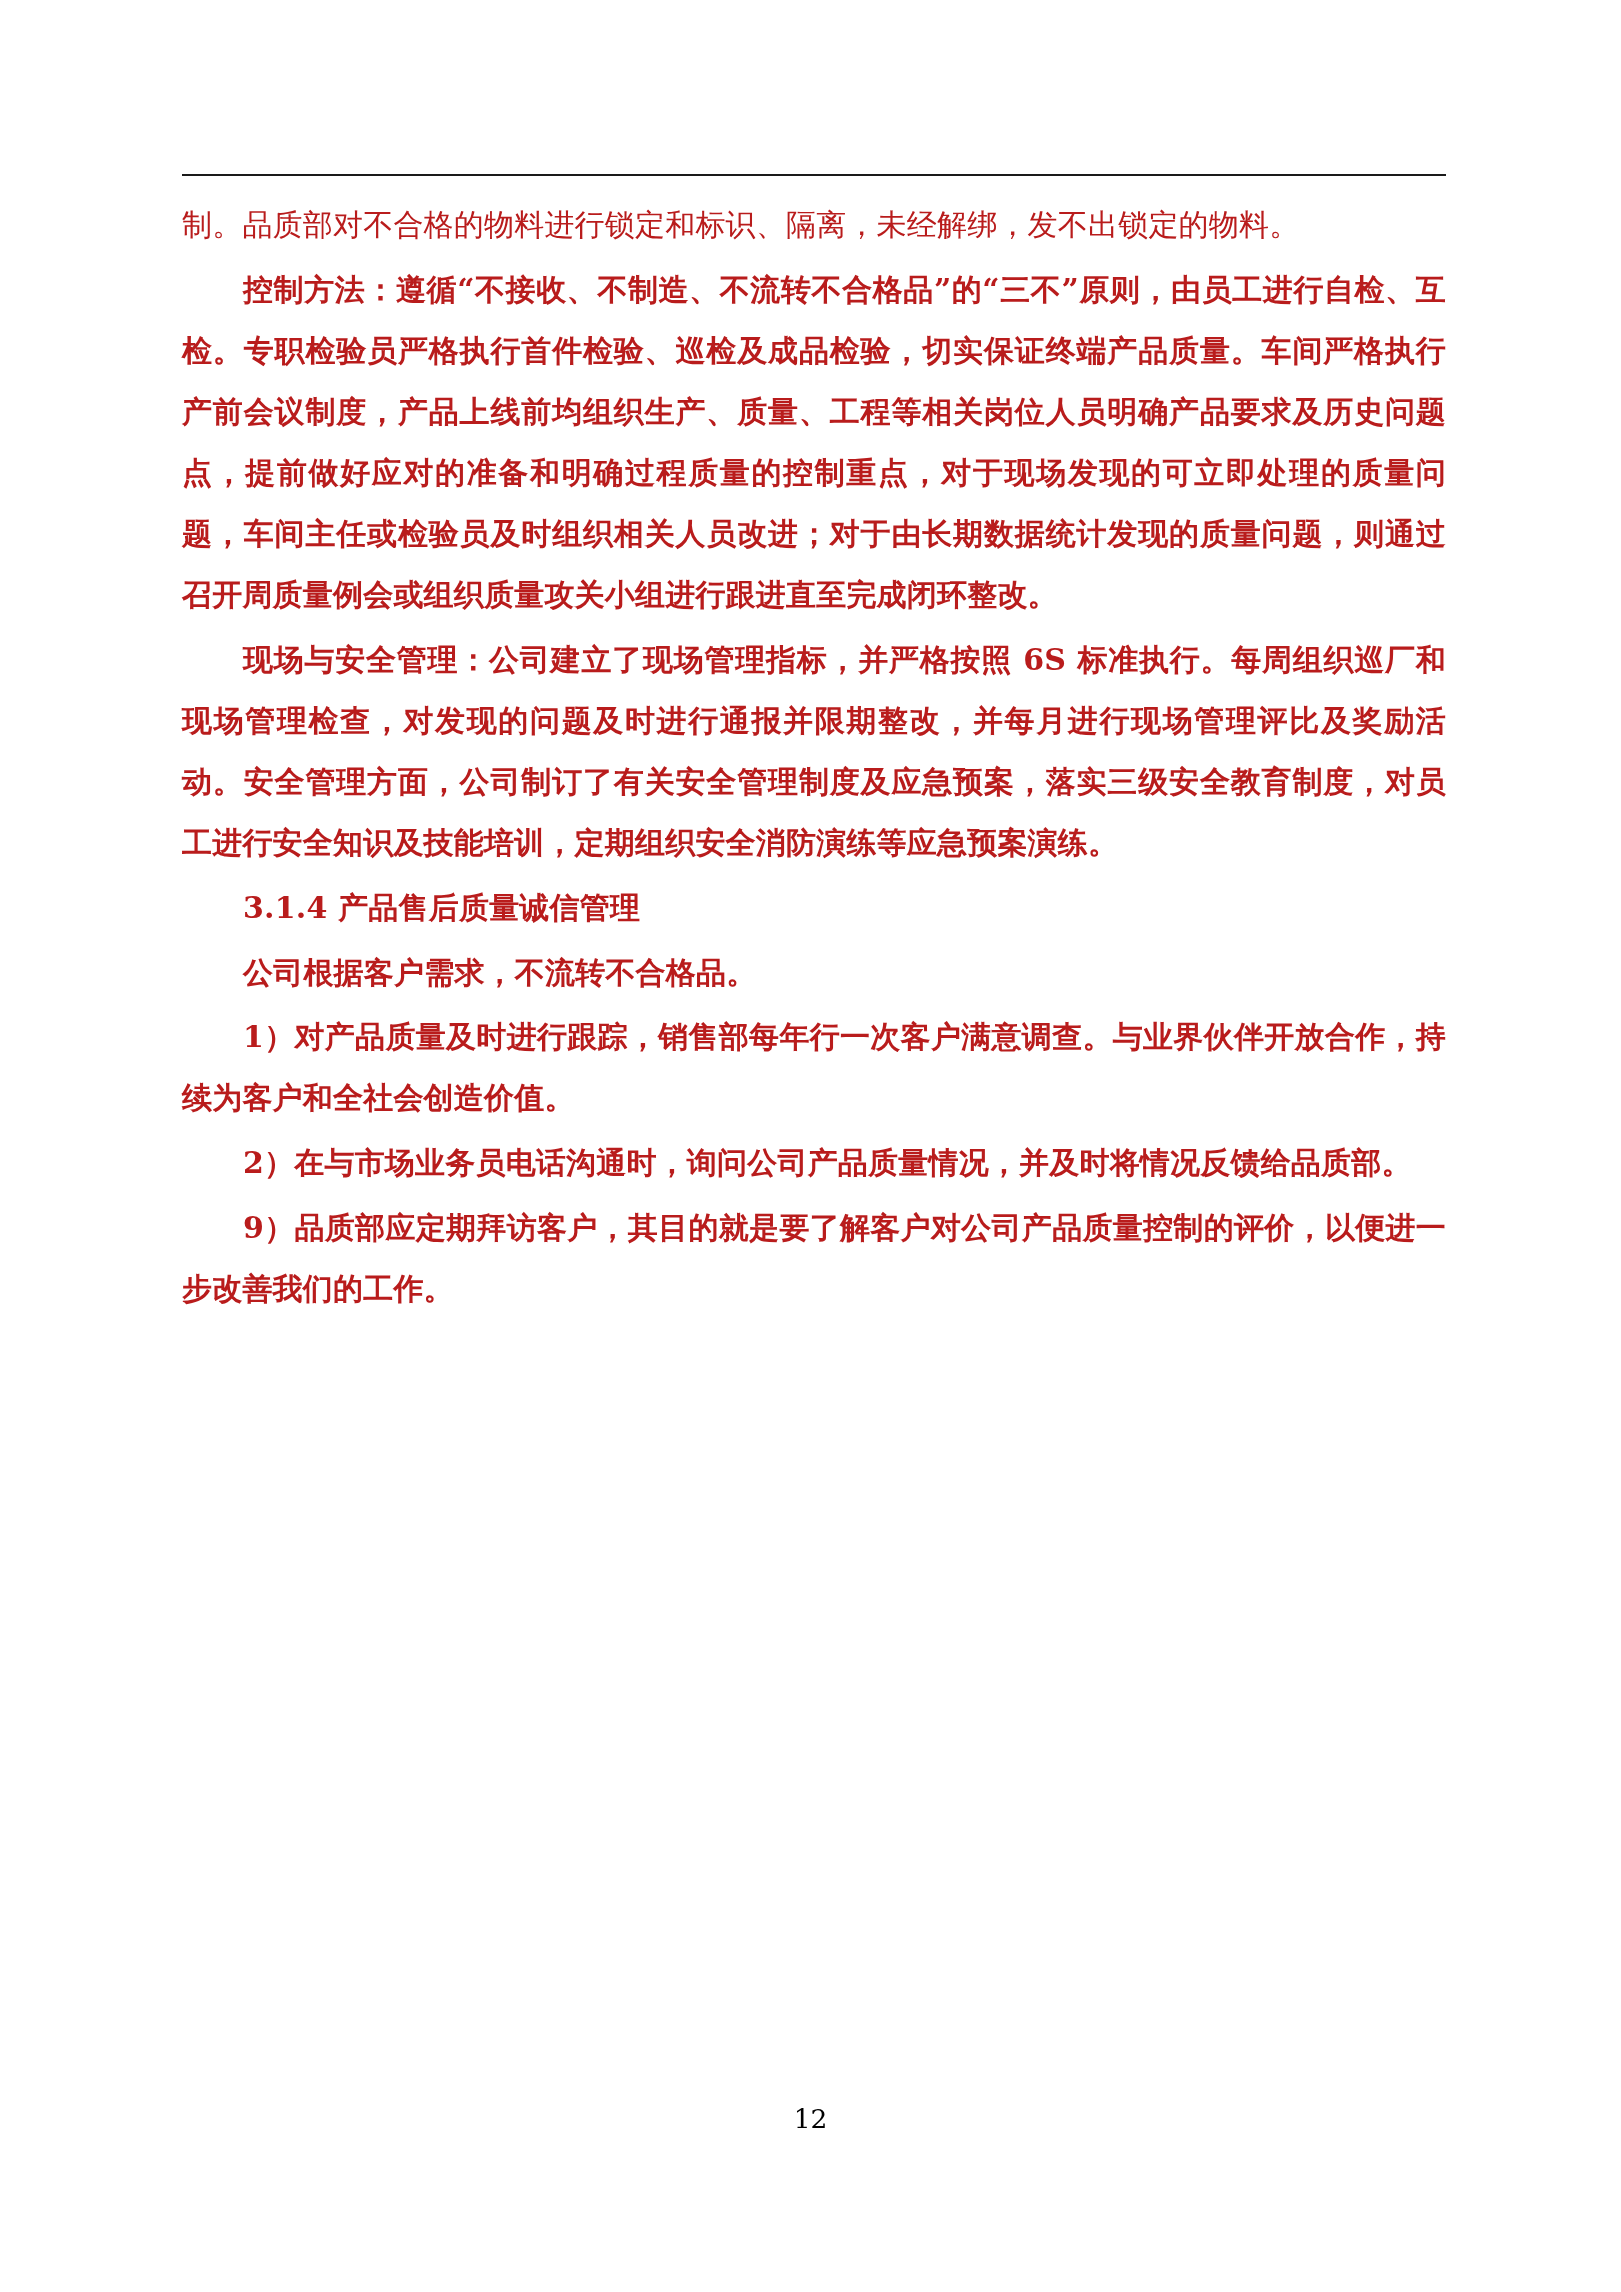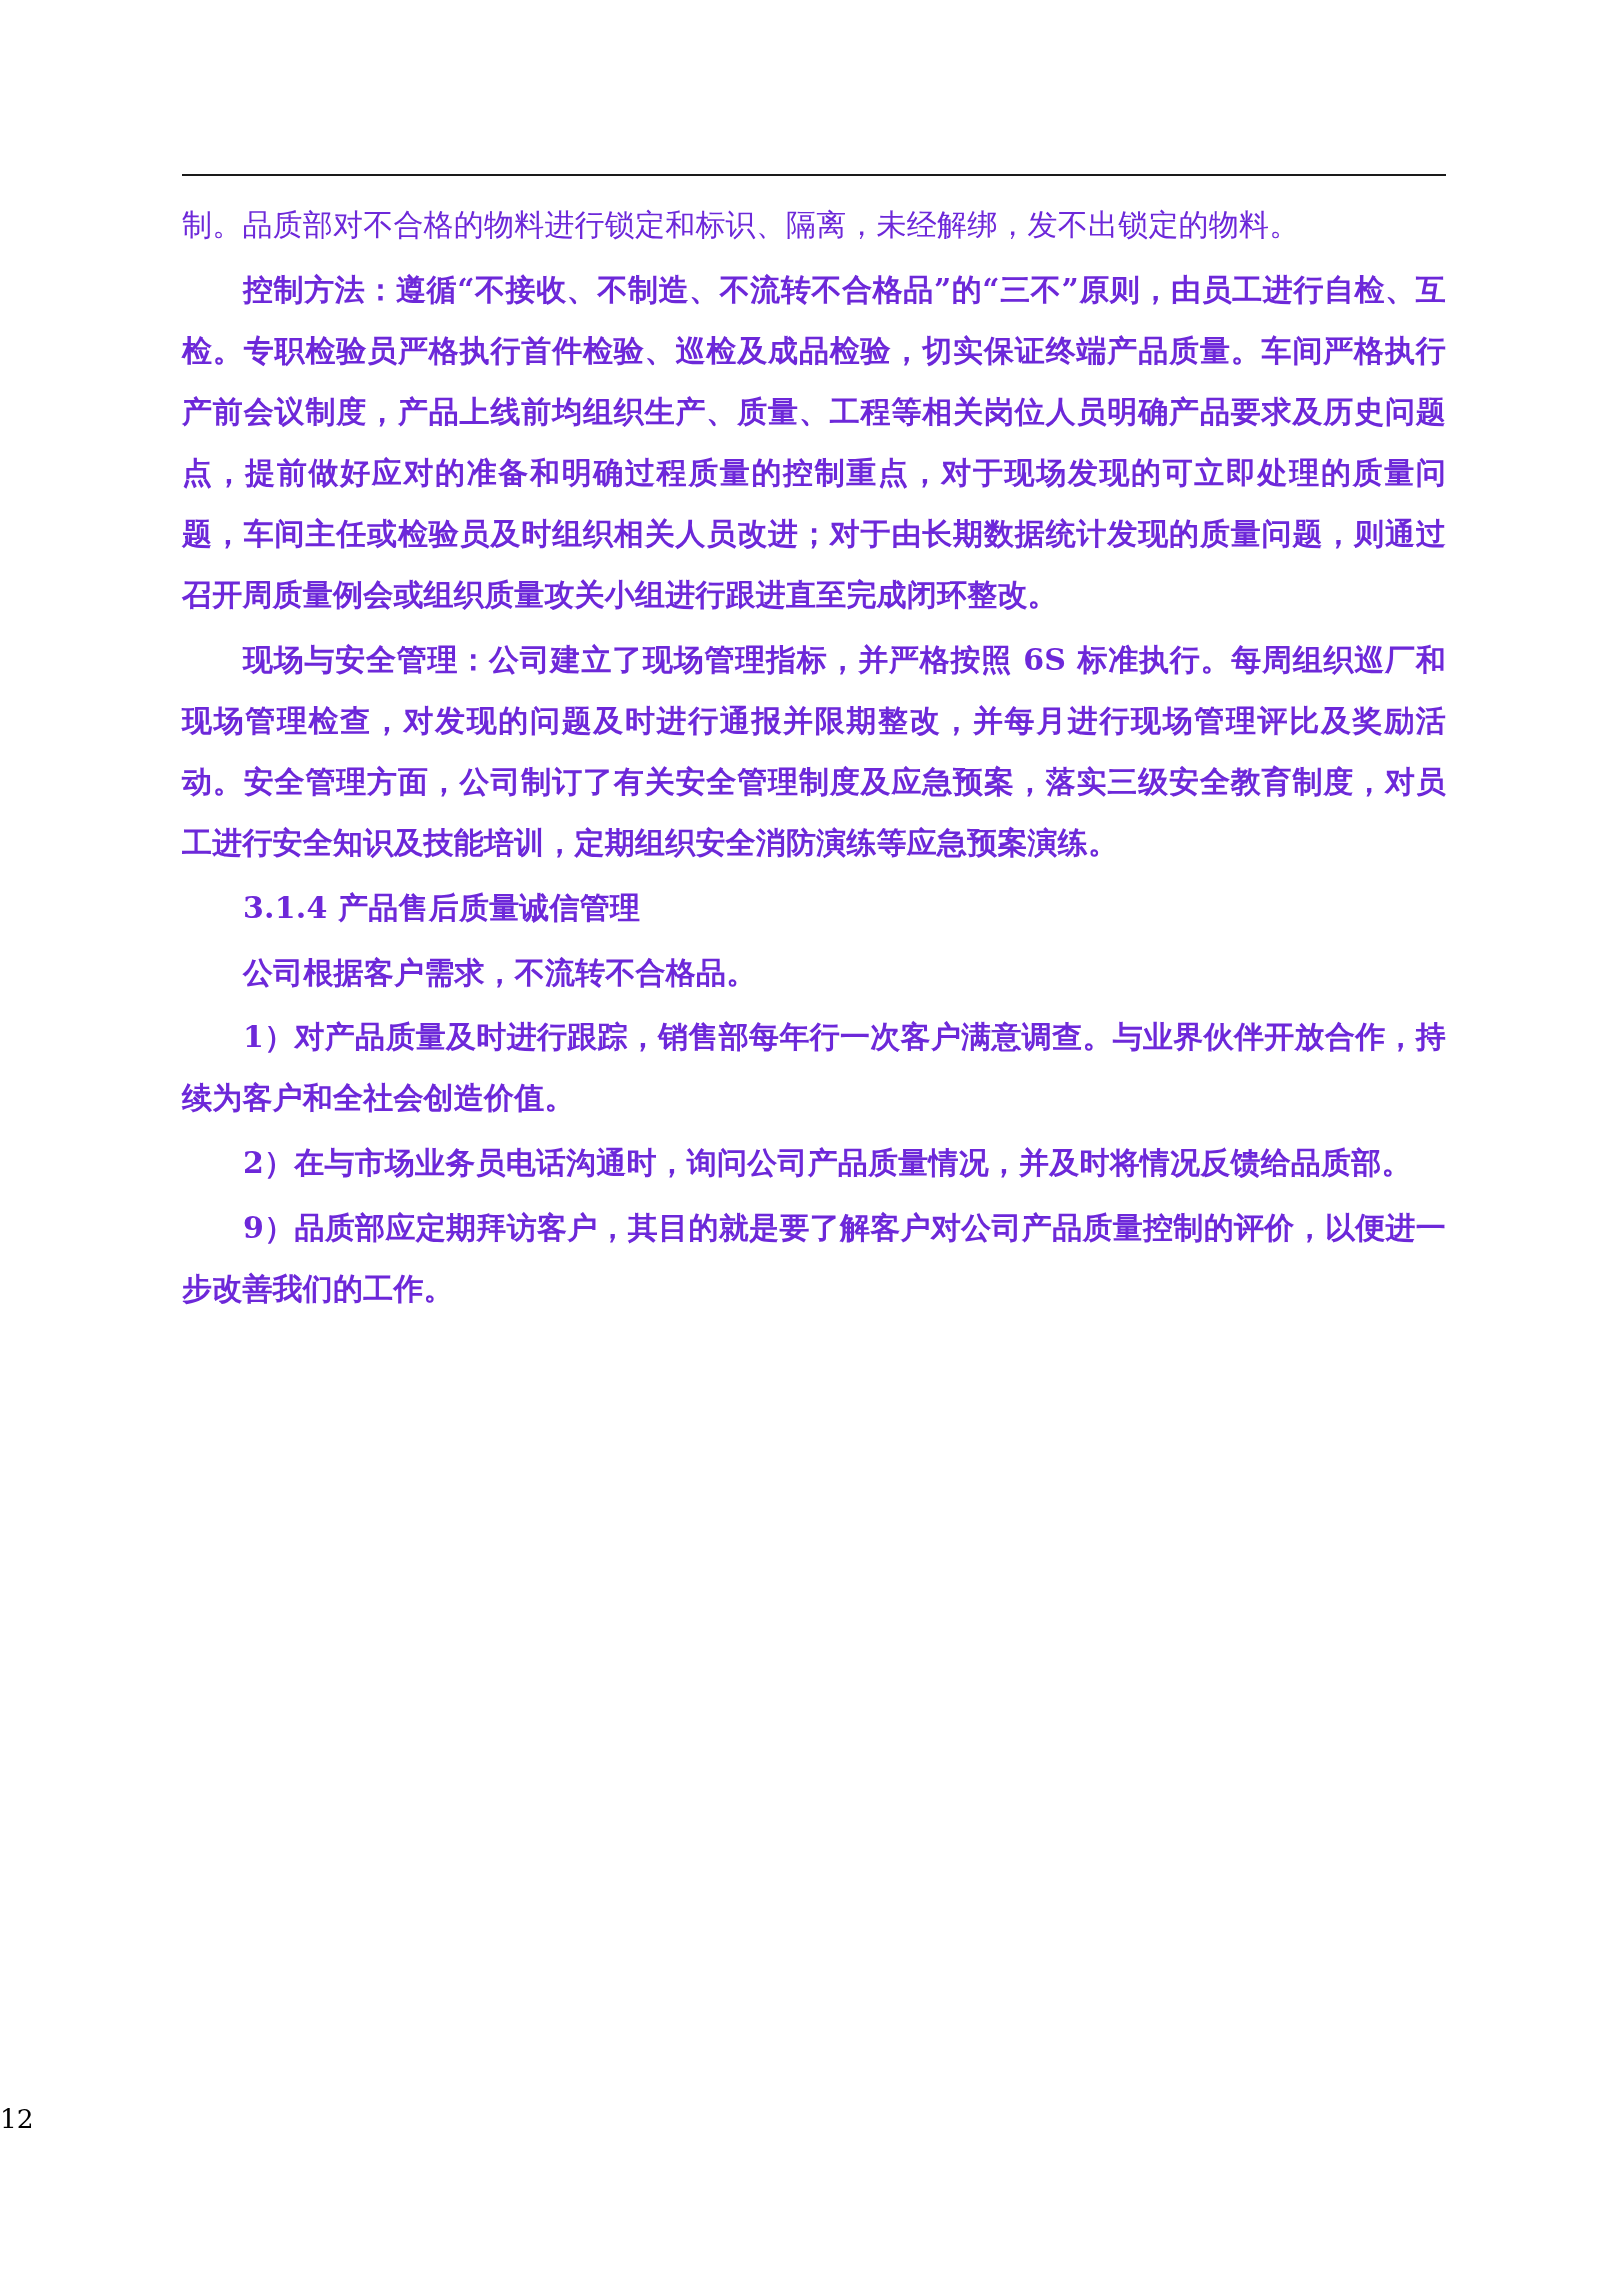--- a/index.html
+++ b/index.html
@@ -37,35 +37,36 @@
     top: 194px;
     width: 1264px;
   }
   p.para {
     margin: 0 0 3.9px 0;
     font-size: 30px;
     line-height: 61px;
     text-align: justify;
     text-justify: inter-ideograph;
     letter-spacing: 0.2px;
-    color: #6d28d9;
+    color: #b91c1c;
     font-family: "DejaVu Serif", "Liberation Serif", serif;
   }
   p.indent {
     text-indent: 61px;
     font-weight: bold;
   }
   p.tight {
     margin-bottom: 0;
   }
   .page-number {
     position: absolute;
     left: 0;
     top: 2103px;
     width: 1621px;
+    text-align: center;
     font-size: 26.5px;
     font-family: "DejaVu Serif", "Liberation Serif", serif;
     color: #000000;
   }
 </style>
 </head>
 <body>
 
 <div class="page">
 

